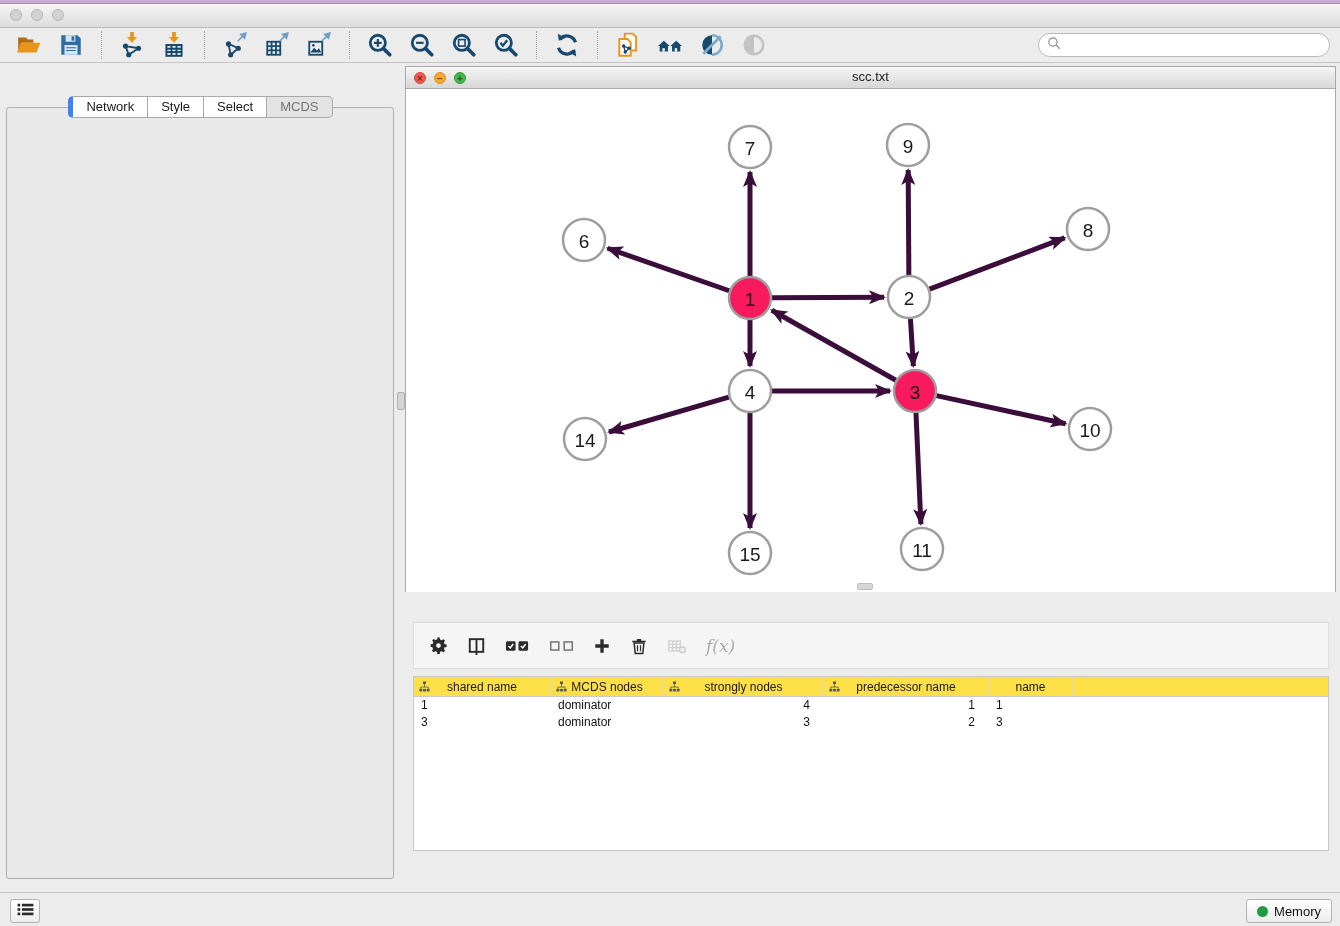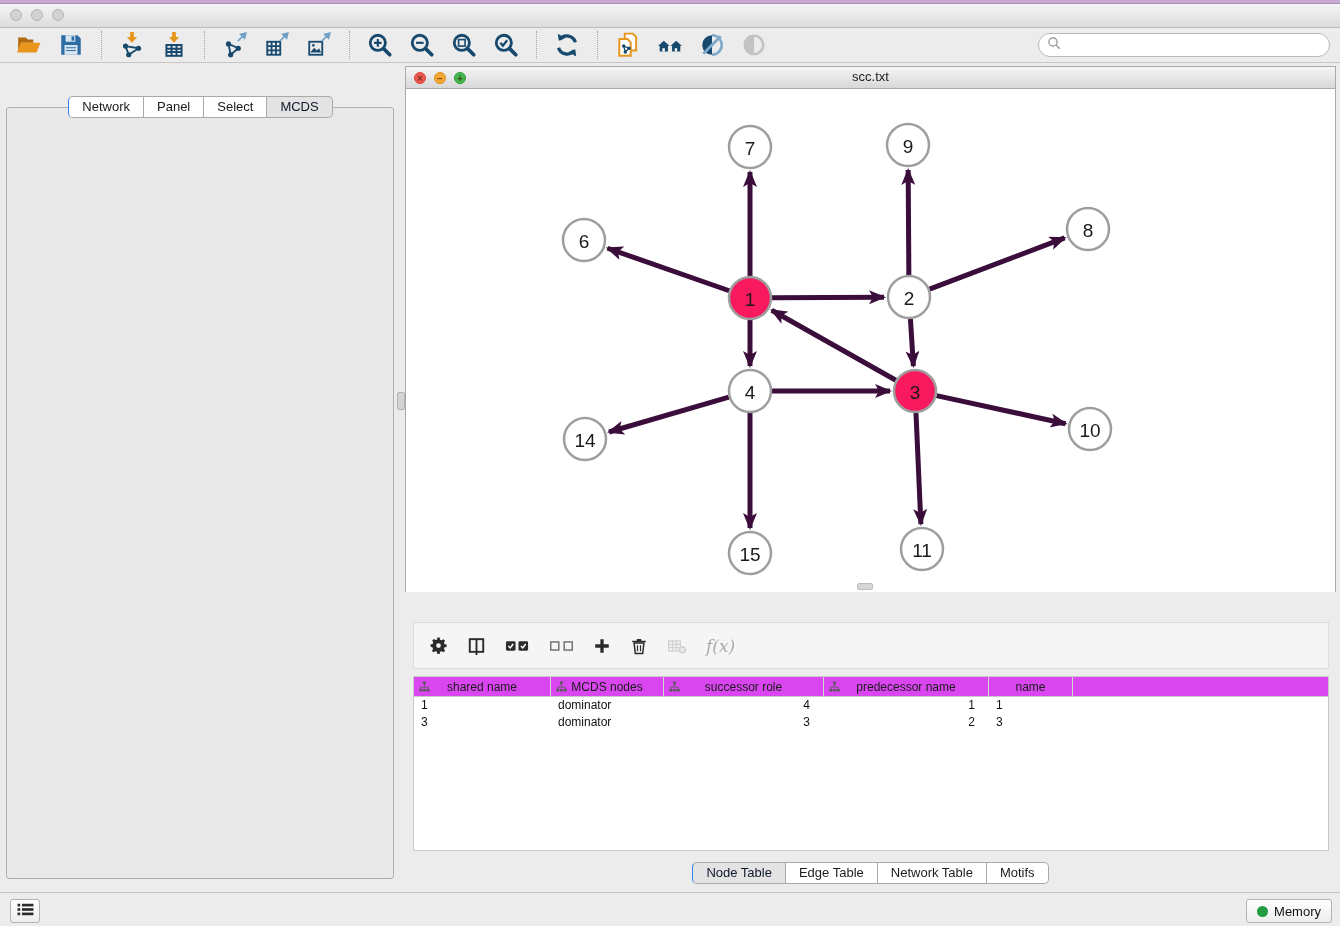--- a/index.html
+++ b/index.html
@@ -24,23 +24,23 @@
   .search-box input{border:none;outline:none;flex:1;font-size:13px;background:transparent;font-family:"Liberation Sans",sans-serif;}
   
   .control-panel{position:absolute;left:0;top:63px;width:401px;height:829px;background:#ececec;}
   .panel-head{position:relative;height:30px;}
   .panel-title{position:absolute;left:14px;top:9px;font-size:13px;color:#1b1b1b;}
   .win-btns{position:absolute;right:12px;top:9px;display:flex;gap:9px;align-items:center;}
   .float-ic{width:9px;height:9px;border:1.5px solid #222;box-sizing:border-box;display:inline-block;}
   .close-ic svg{display:block;}
   .cp-tabs{position:absolute;left:0;top:33px;width:401px;display:flex;justify-content:center;z-index:3;}
   .tab{height:20px;line-height:20px;padding:0 13px;background:#fff;border:1px solid #a9a9a9;border-left:none;font-size:13px;color:#1b1b1b;box-sizing:content-box;}
-  .tab:first-child{border-left:1px solid #3b82f6;border-radius:5px 0 0 5px;}
+  .tab:first-child{border-left:5px solid #3b82f6;border-radius:5px 0 0 5px;}
   .tab:last-child{border-radius:0 5px 5px 0;}
-  .tab.selected{background:#e3e3e3;color:#0f172a;}
+  .tab.selected{background:#e3e3e3;color:#737373;}
   .cp-body{position:absolute;left:6px;top:44px;width:388px;height:772px;background:#e9e9e9;border:1px solid #b0b0b0;border-radius:3px;box-sizing:border-box;z-index:1;}
   .opt-label{position:absolute;left:0;top:73px;width:100%;text-align:center;font-size:13px;color:#111;}
   .criterion-select{position:absolute;left:39px;top:94px;width:309px;height:23px;background:#fff;border:1px solid #a5a5a5;border-radius:4px;box-sizing:border-box;display:flex;align-items:center;padding-left:11px;font-size:13px;color:#111;}
   .criterion-select .stepper{margin-left:auto;margin-right:4px;display:flex;align-items:center;}
   .cp-buttons{position:absolute;left:0;top:127px;width:100%;display:flex;justify-content:center;gap:14px;}
   .cp-btn{height:23px;line-height:21px;padding:0 17px;background:linear-gradient(#ffffff,#f1f1f1);border:1px solid #a5a5a5;border-radius:4px;font-size:13px;color:#111;box-sizing:border-box;}
   .mcds-box{position:absolute;left:12px;top:431px;width:372px;height:376px;background:#fff;border:1px solid #8f8f8f;box-sizing:border-box;}
   .mcds-legend{position:absolute;left:6px;top:-8px;background:#e9e9e9;padding:0 4px;font-size:13px;color:#111;}
   .mcds-scroll{position:absolute;right:0;top:0;bottom:0;width:13px;background:#f4f4f4;border-left:1px solid #e0e0e0;}
   .mcds-items{position:absolute;left:0;top:0;right:14px;bottom:0;padding:5px 8px;font-size:12.5px;line-height:17px;color:#111;overflow:hidden;}
@@ -55,21 +55,21 @@
   .nw-canvas svg{position:absolute;left:0;top:0;}
   .h-handle{position:absolute;left:451px;top:516px;width:16px;height:7px;background:#d6d6d6;border:1px solid #bdbdbd;border-radius:2px;box-sizing:border-box;}
   
   .table-panel{position:absolute;left:405px;top:595px;width:931px;height:295px;background:#ececec;}
   .tp-toolbar{position:absolute;left:8px;top:27px;width:916px;height:47px;background:#f5f5f5;border:1px solid #dcdcdc;box-sizing:border-box;display:flex;align-items:center;padding-left:15px;gap:19px;}
   .tp-ic{display:flex;align-items:center;justify-content:center;}
   .tp-ic svg{display:block;}
   .tp-ic.disabled{opacity:.55;}
   .fx-label{font-family:"DejaVu Serif",serif;font-style:italic;font-size:17px;color:#aaa;}
   .tp-table{position:absolute;left:8px;top:81px;width:916px;height:175px;background:#fff;border:1px solid #c9c9c9;box-sizing:border-box;overflow:hidden;}
-  .thead{display:flex;height:20px;background:#d946ef;border-bottom:1px solid #c9c9c9;box-sizing:border-box;}
+  .thead{display:flex;height:20px;background:#fde047;border-bottom:1px solid #c9c9c9;box-sizing:border-box;}
   .th{position:relative;display:flex;align-items:center;justify-content:center;font-size:12px;color:#1b1b1b;border-right:1px solid #d6d6d6;box-sizing:border-box;flex:0 0 auto;}
   .th .tree-ic{position:absolute;left:5px;top:4px;}
   .tr{display:flex;height:17px;font-size:12px;color:#111;}
   .td{box-sizing:border-box;flex:0 0 auto;overflow:hidden;white-space:nowrap;padding-top:1px;}
   .td.left{text-align:left;padding-left:7px;}
   .td.right{text-align:right;padding-right:14px;}
   .tp-tabs{position:absolute;left:0;top:267px;width:100%;display:flex;justify-content:center;}
   
   .status-bar{position:absolute;left:0;top:892px;width:1340px;height:34px;background:#ececec;border-top:1px solid #c2c2c2;box-sizing:border-box;}
   .list-btn{position:absolute;left:10px;top:6px;width:30px;height:24px;background:linear-gradient(#fff,#ededed);border:1px solid #b3b3b3;border-radius:3px;box-sizing:border-box;display:flex;align-items:center;justify-content:center;}
@@ -239,21 +239,21 @@
           <path d="M12.2 12.2L17 17" stroke="#8a8a8a" stroke-width="1.6"></path>
         </svg>
     </span>
     <input type="text" placeholder="" style="">
   </div>
 </div>
 
 <div class="control-panel">
   <div class="cp-tabs" id="cp-tabs">
       <div class="tab">Network</div>
-      <div class="tab">Panel</div>
+      <div class="tab">Style</div>
       <div class="tab">Select</div>
       <div class="tab selected">MCDS</div>
     </div>
   <div class="cp-body"></div>
   <div class="opt-label">Optimization criterion:</div>
   <div class="criterion-select">
     <span>strongly connected component</span>
     <span class="stepper">
       <svg viewBox="0 0 10 18" width="9" height="16">
           <path d="M1.5 7L5 3.5 8.5 7" fill="none" stroke="#444" stroke-width="1.6"></path>
@@ -431,21 +431,21 @@
           <span>MCDS nodes</span>
         </div>
         <div class="th" style="width: 160px;">
           <span class="tree-ic"><svg viewBox="0 0 12 12" width="11" height="11">
               <rect x="4.4" y="0.5" width="3.2" height="2.8" fill="#5a5a5a"></rect>
               <rect x="0.4" y="8.6" width="3.2" height="2.8" fill="#5a5a5a"></rect>
               <rect x="4.4" y="8.6" width="3.2" height="2.8" fill="#5a5a5a"></rect>
               <rect x="8.4" y="8.6" width="3.2" height="2.8" fill="#5a5a5a"></rect>
               <path d="M6 3.3v3.3M2 8.6V6.6h8v2" stroke="#5a5a5a" stroke-width="0.9" fill="none"></path>
             </svg></span>
-          <span>successor role</span>
+          <span>strongly nodes</span>
         </div>
         <div class="th" style="width: 165px;">
           <span class="tree-ic"><svg viewBox="0 0 12 12" width="11" height="11">
               <rect x="4.4" y="0.5" width="3.2" height="2.8" fill="#5a5a5a"></rect>
               <rect x="0.4" y="8.6" width="3.2" height="2.8" fill="#5a5a5a"></rect>
               <rect x="4.4" y="8.6" width="3.2" height="2.8" fill="#5a5a5a"></rect>
               <rect x="8.4" y="8.6" width="3.2" height="2.8" fill="#5a5a5a"></rect>
               <path d="M6 3.3v3.3M2 8.6V6.6h8v2" stroke="#5a5a5a" stroke-width="0.9" fill="none"></path>
             </svg></span>
           <span>predecessor name</span>
@@ -464,26 +464,20 @@
         </div>
         <div class="tr">
           <div class="td left" style="width: 137px;">3</div>
           <div class="td left" style="width: 113px;">dominator</div>
           <div class="td right" style="width: 160px;">3</div>
           <div class="td right" style="width: 165px;">2</div>
           <div class="td left" style="width: 84px;">3</div>
         </div>
       </div>
   </div>
-  <div class="tp-tabs" id="tp-tabs">
-      <div class="tab selected">Node Table</div>
-      <div class="tab">Edge Table</div>
-      <div class="tab">Network Table</div>
-      <div class="tab">Motifs</div>
-    </div>
 </div>
 
 <div class="status-bar">
   <div class="list-btn">
     <span>
       <svg viewBox="0 0 20 17" width="19" height="15">
           <g fill="#2b2b2b">
             <rect x="1" y="2" width="3" height="3"></rect>
             <rect x="6" y="2" width="13" height="3"></rect>
             <rect x="1" y="7" width="3" height="3"></rect>

